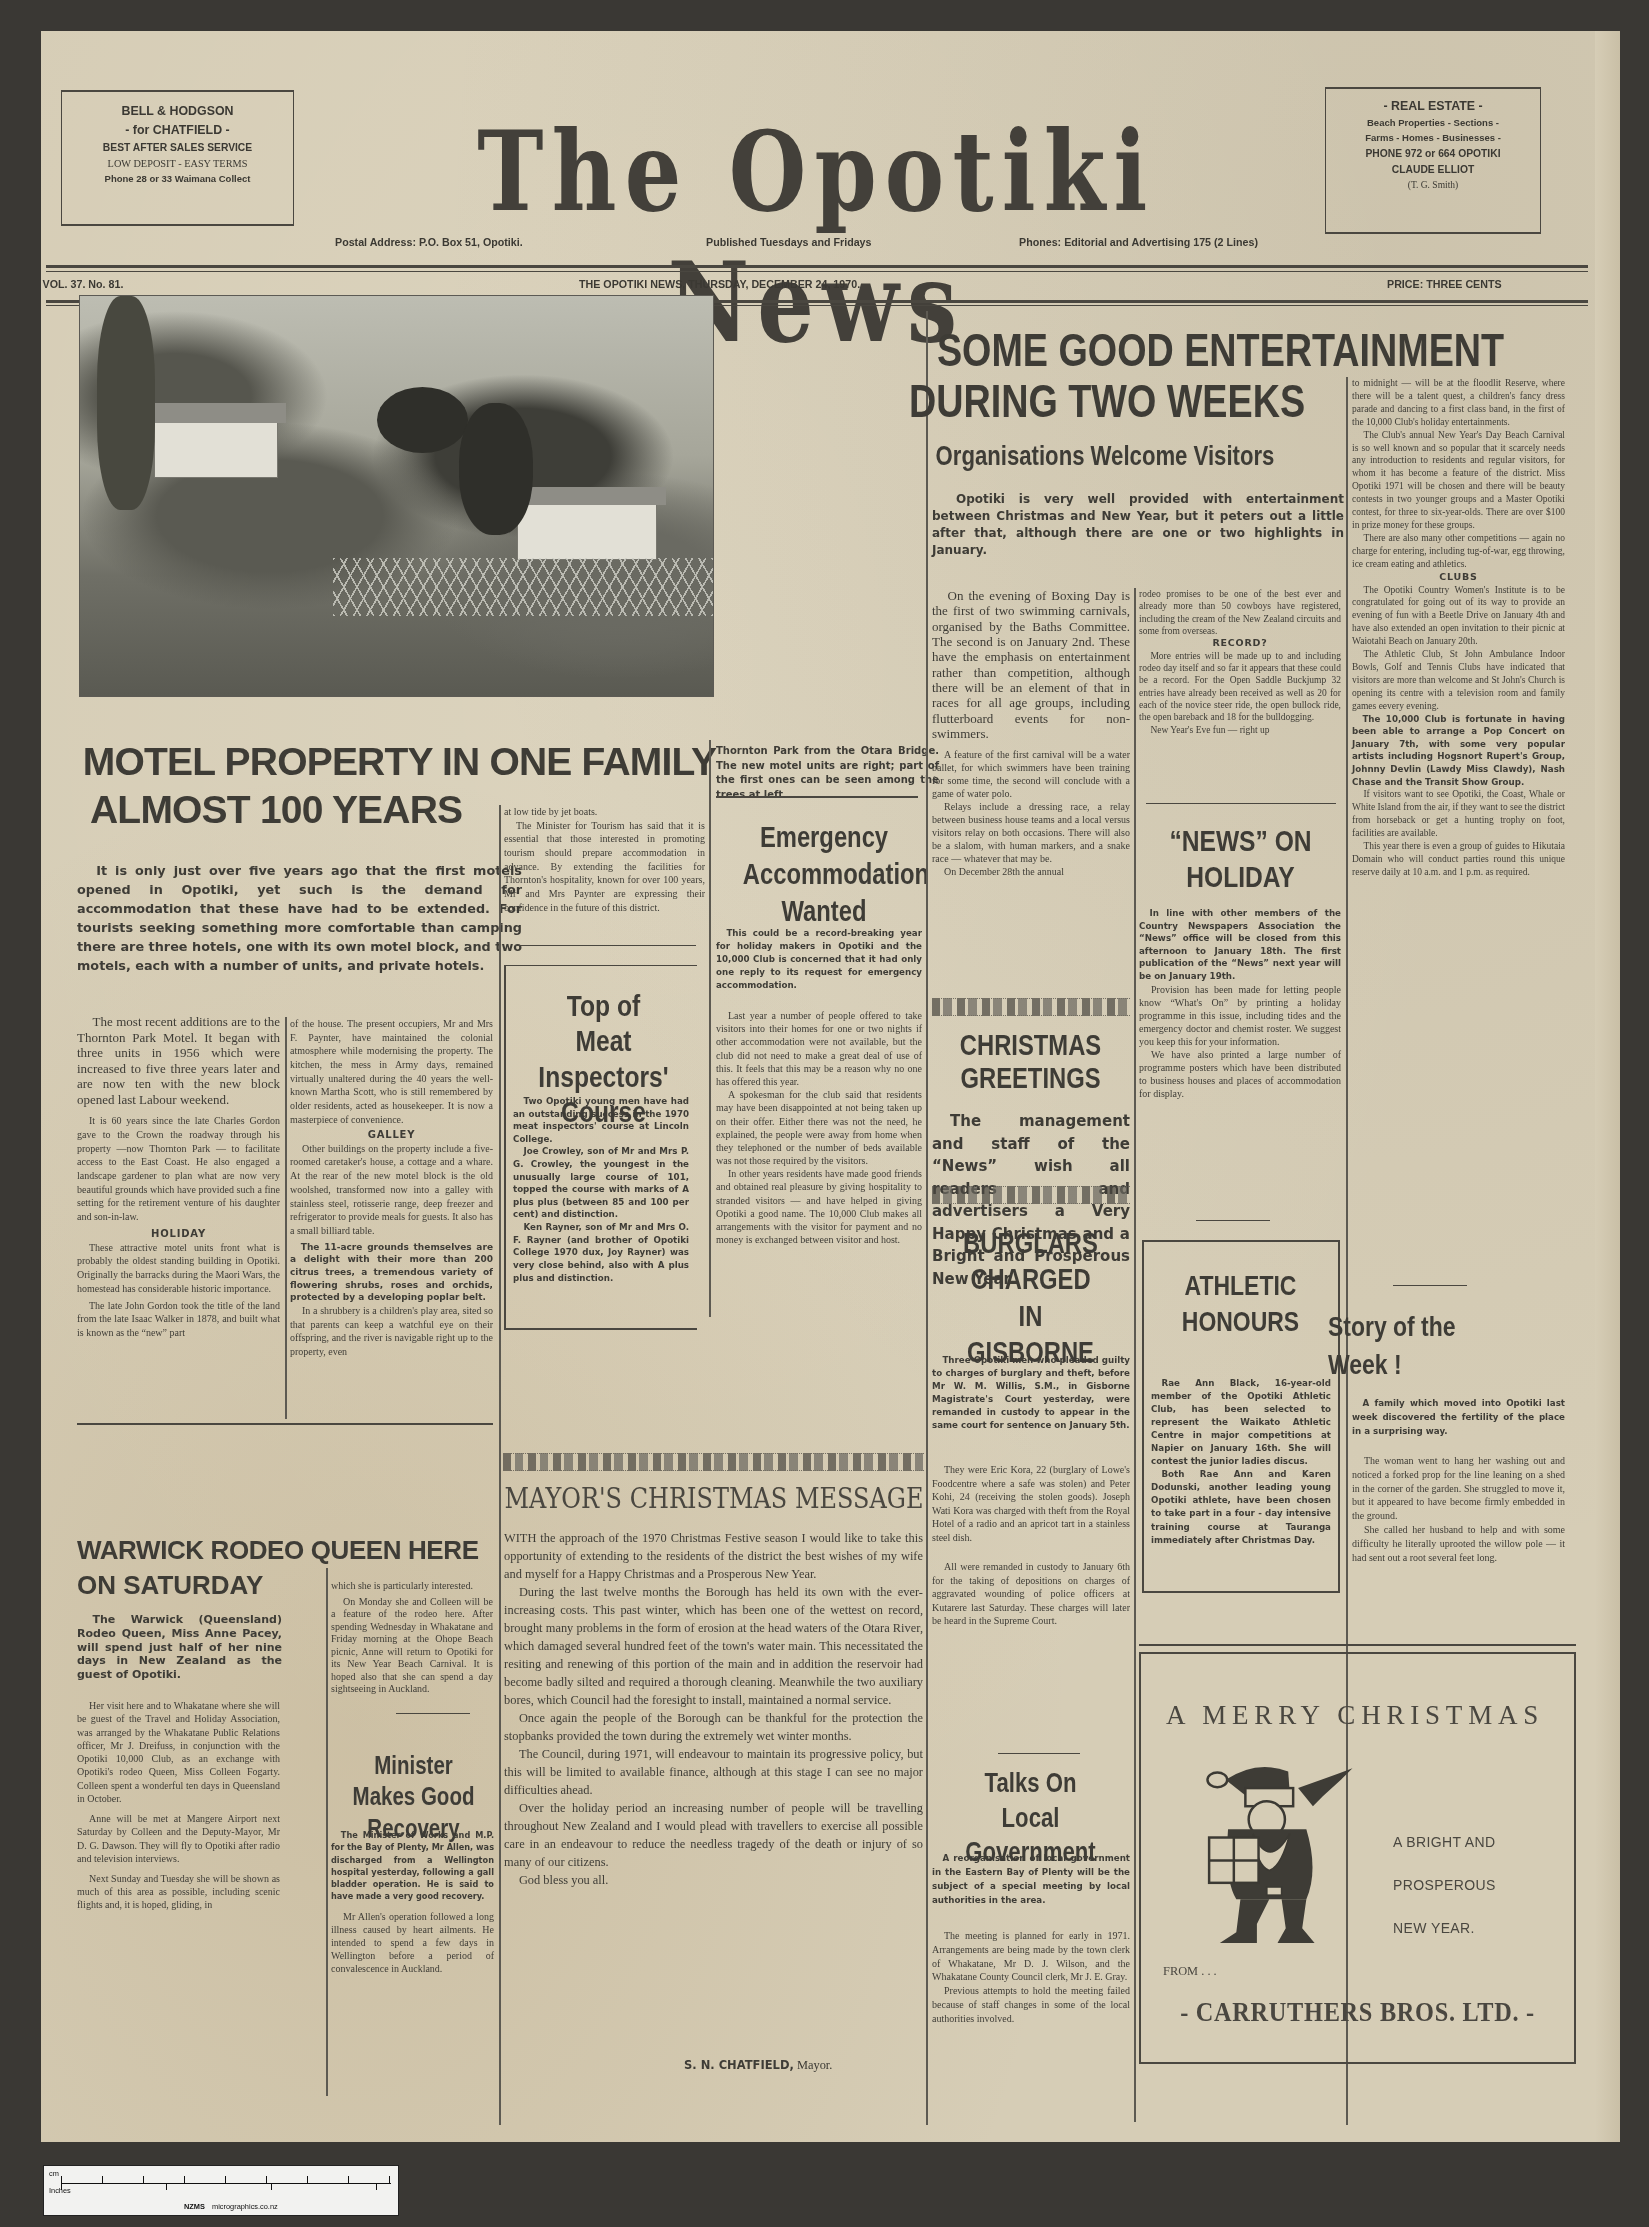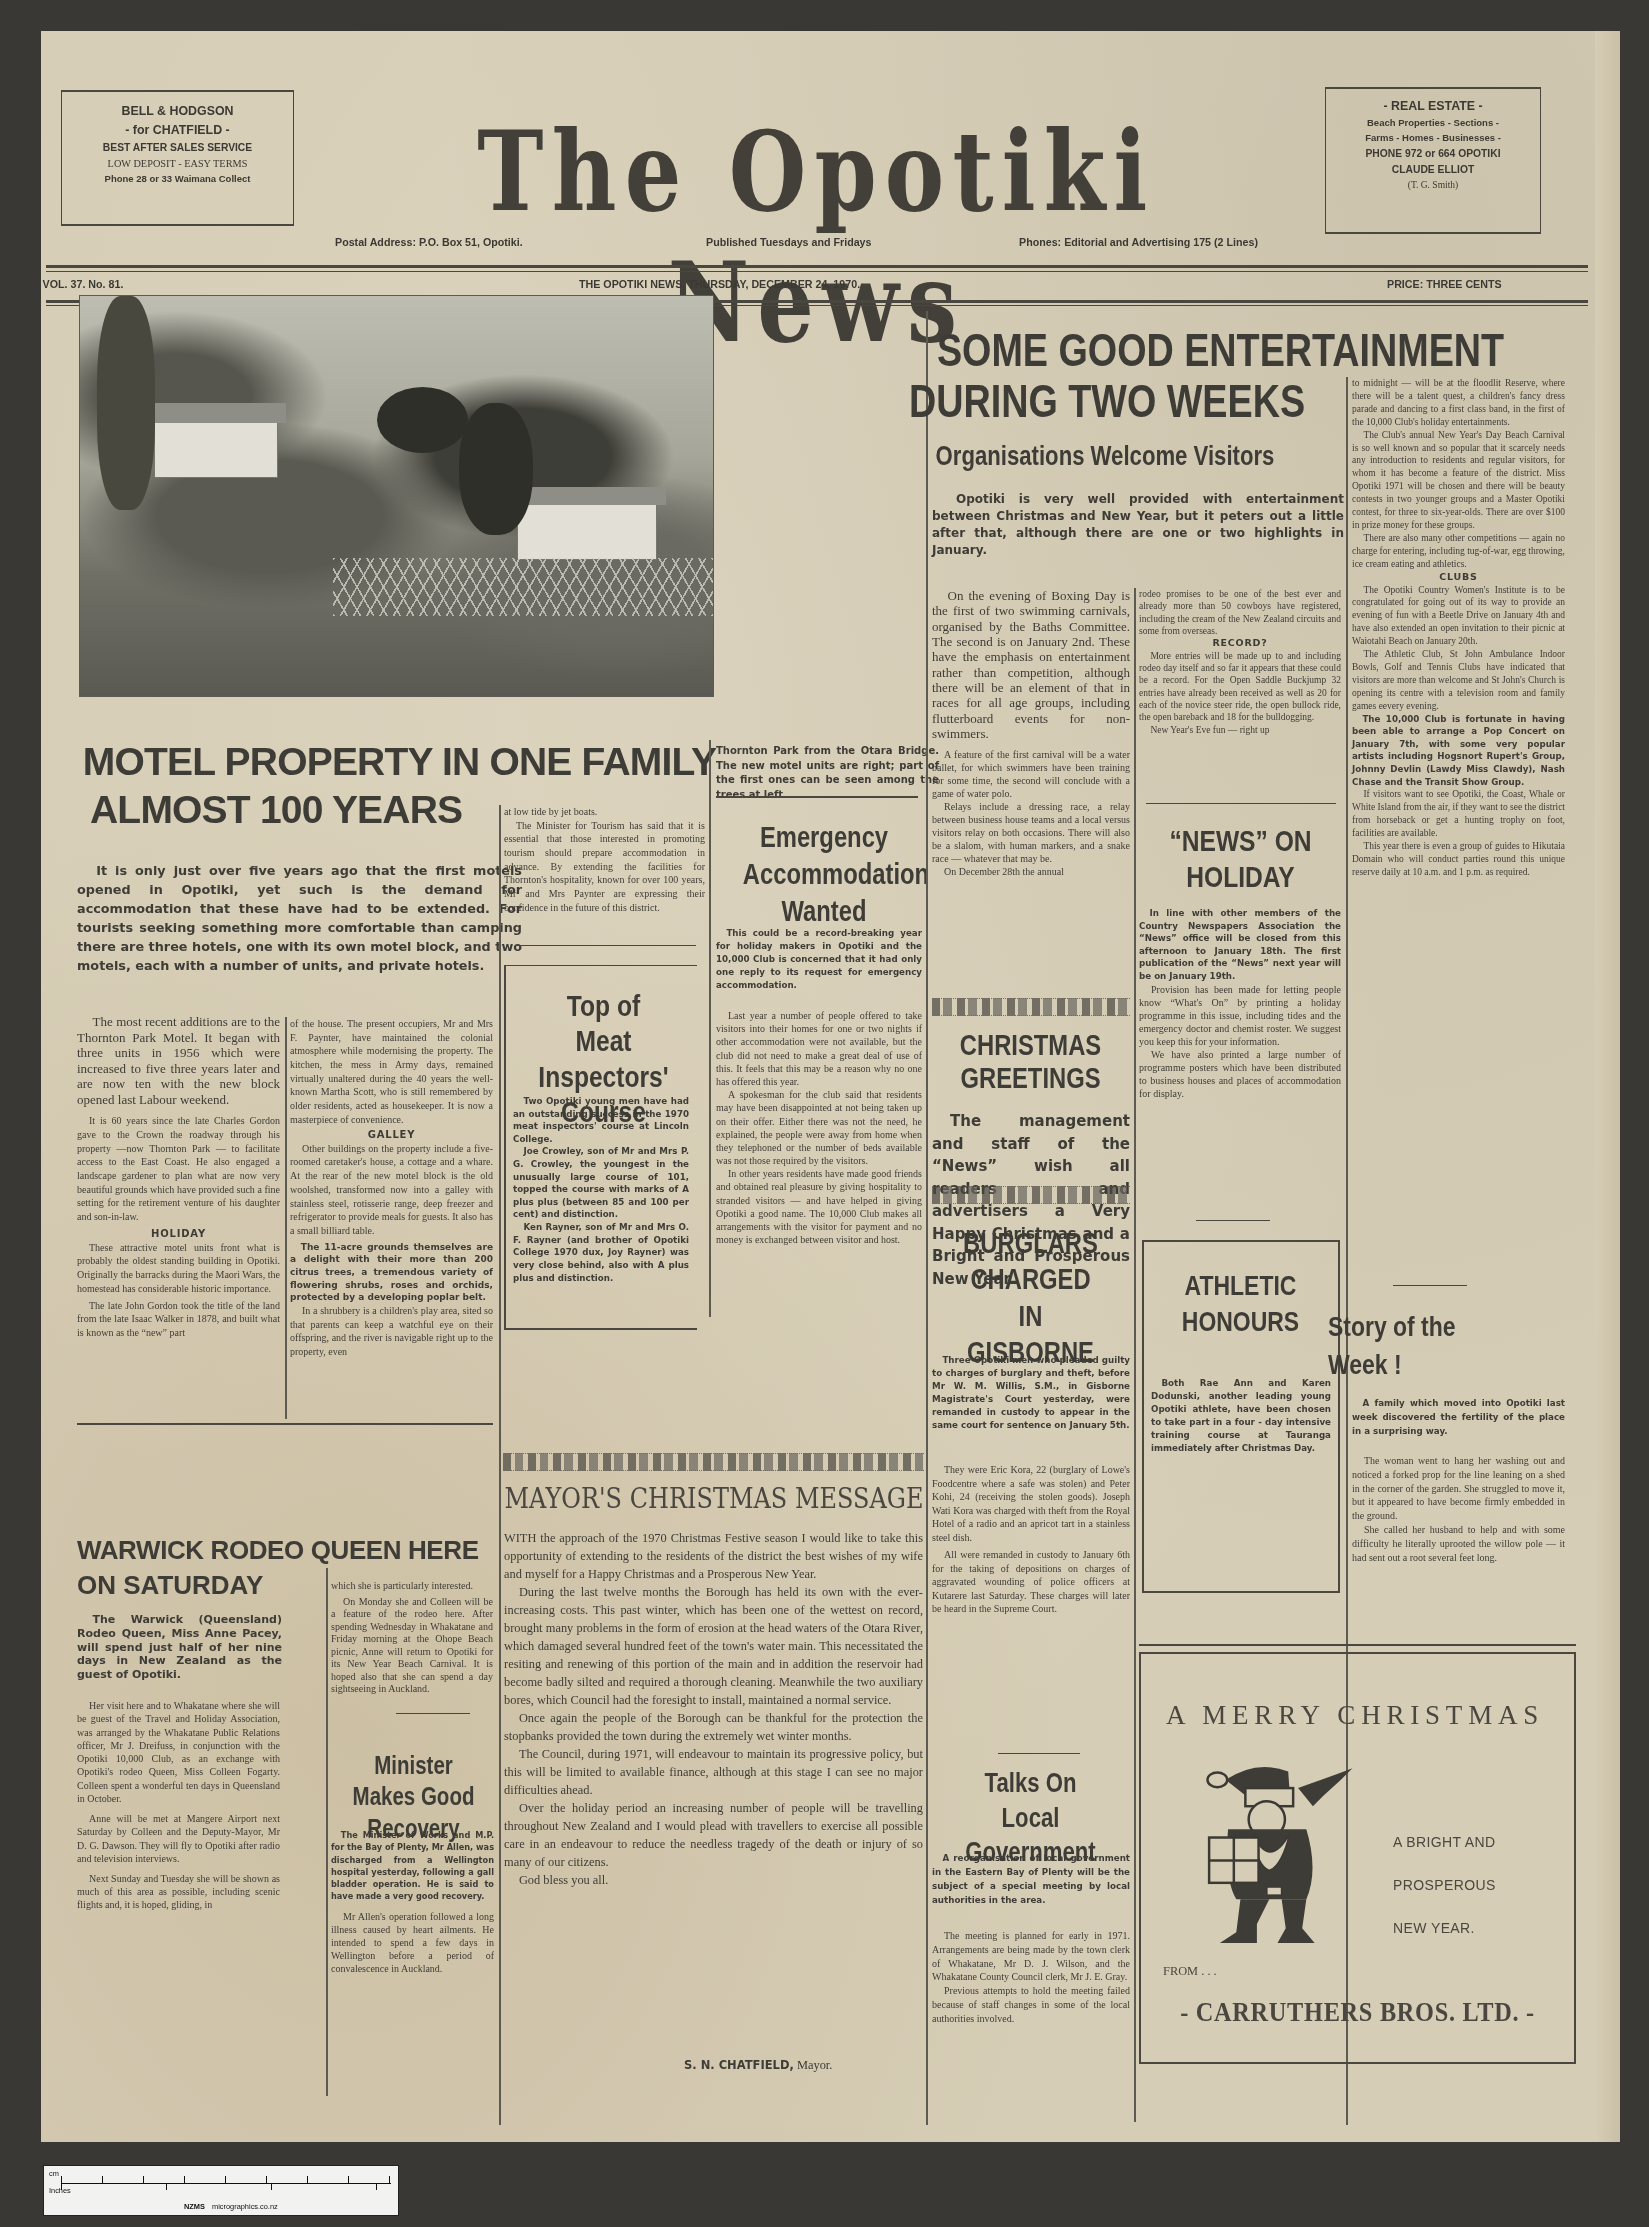--- a/index.html
+++ b/index.html
@@ -244,34 +244,35 @@
 
   <div class="holly" style="left:891px; top:967px; width:198px;"></div>
   <div class="abs hl hl-cond" style="left:899px; top:998px; width:181px; font-size:29px; line-height:1.15;">CHRISTMAS GREETINGS</div>
   <div class="abs lede" style="left:891px; top:1079px; width:198px; font-size:15px; line-height:1.5; text-indent:1.2em;">The management and staff of the “News” wish all readers and advertisers a Very Happy Christmas and a Bright and Prosperous New Year.</div>
   <div class="holly" style="left:891px; top:1155px; width:198px;"></div>
 
   <div class="abs hl hl-cond" style="left:899px; top:1194px; width:181px; font-size:29px; line-height:1.25;">BURGLARS CHARGED IN GISBORNE</div>
   <div class="abs lede" style="left:891px; top:1323px; width:198px; font-size:8.7px; line-height:1.5; text-indent:1.2em;">Three Opotiki men who pleaded guilty to charges of burglary and theft, before Mr W. M. Willis, S.M., in Gisborne Magistrate's Court yesterday, were remanded in custody to appear in the same court for sentence on January 5th.</div>
   <div class="abs body" style="left:891px; top:1432px; width:198px; font-size:10px; line-height:1.35;">
     <p>They were Eric Kora, 22 (burglary of Lowe's Foodcentre where a safe was stolen) and Peter Kohi, 24 (receiving the stolen goods). Joseph Wati Kora was charged with theft from the Royal Hotel of a radio and an apricot tart in a stainless steel dish.</p>
-    <p style="margin-top:4px;">All were remanded in custody to January 6th for the taking of depositions on charges of aggravated wounding of police officers at Kutarere last Saturday. These charges will later be heard in the Supreme Court.</p>
+    <p style="margin-top:16px;">All were remanded in custody to January 6th for the taking of depositions on charges of aggravated wounding of police officers at Kutarere last Saturday. These charges will later be heard in the Supreme Court.</p>
   </div>
   <div class="rule" style="left:957px; top:1722px; width:82px; height:0.8px;"></div>
 
   <div class="abs hl hl-cond" style="left:899px; top:1735px; width:181px; font-size:27px; line-height:1.28;">Talks On Local Government</div>
   <div class="abs lede" style="left:891px; top:1821px; width:198px; font-size:8.7px; line-height:1.6; text-indent:1.2em;">A reorganisation of local government in the Eastern Bay of Plenty will be the subject of a special meeting by local authorities in the area.</div>
   <div class="abs body" style="left:891px; top:1898px; width:198px; font-size:10px; line-height:1.38;">
     <p>The meeting is planned for early in 1971. Arrangements are being made by the town clerk of Whakatane, Mr D. J. Wilson, and the Whakatane County Council clerk, Mr J. E. Gray.</p>
     <p>Previous attempts to hold the meeting failed because of staff changes in some of the local authorities involved.</p>
   </div>
 
   <div class="boxed" style="left:1101px; top:1209px; width:198px; height:353px;"></div>
   <div class="abs hl hl-cond" style="left:1117px; top:1237px; width:165px; font-size:28px; line-height:1.3;">ATHLETIC HONOURS</div>
   <div class="abs lede" style="left:1110px; top:1346px; width:180px; font-size:8.7px; line-height:1.5;">
+    <p>Rae Ann Black, 16-year-old member of the Opotiki Athletic Club, has been selected to represent the Waikato Athletic Centre in major competitions at Napier on January 16th. She will contest the junior ladies discus.</p>
     <p>Both Rae Ann and Karen Dodunski, another leading young Opotiki athlete, have been chosen to take part in a four - day intensive training course at Tauranga immediately after Christmas Day.</p>
   </div>
 
   <div class="abs hl hl-cond" style="left:1287px; top:1277px; width:165px; font-size:28px; line-height:1.35; text-align:left; transform-origin:left top;">Story of the Week !</div>
   <div class="abs lede" style="left:1311px; top:1366px; width:213px; font-size:8.7px; line-height:1.6; text-indent:1.2em;">A family which moved into Opotiki last week discovered the fertility of the place in a surprising way.</div>
   <div class="abs body" style="left:1311px; top:1423px; width:213px; font-size:10px; line-height:1.38;">
     <p>The woman went to hang her washing out and noticed a forked prop for the line leaning on a shed in the corner of the garden. She struggled to move it, but it appeared to have become firmly embedded in the ground.</p>
     <p>She called her husband to help and with some difficulty he literally uprooted the willow pole — it had sent out a root several feet long.</p>
   </div>
   <div class="rule" style="left:1098px; top:1613px; width:437px; height:1.6px;"></div>

